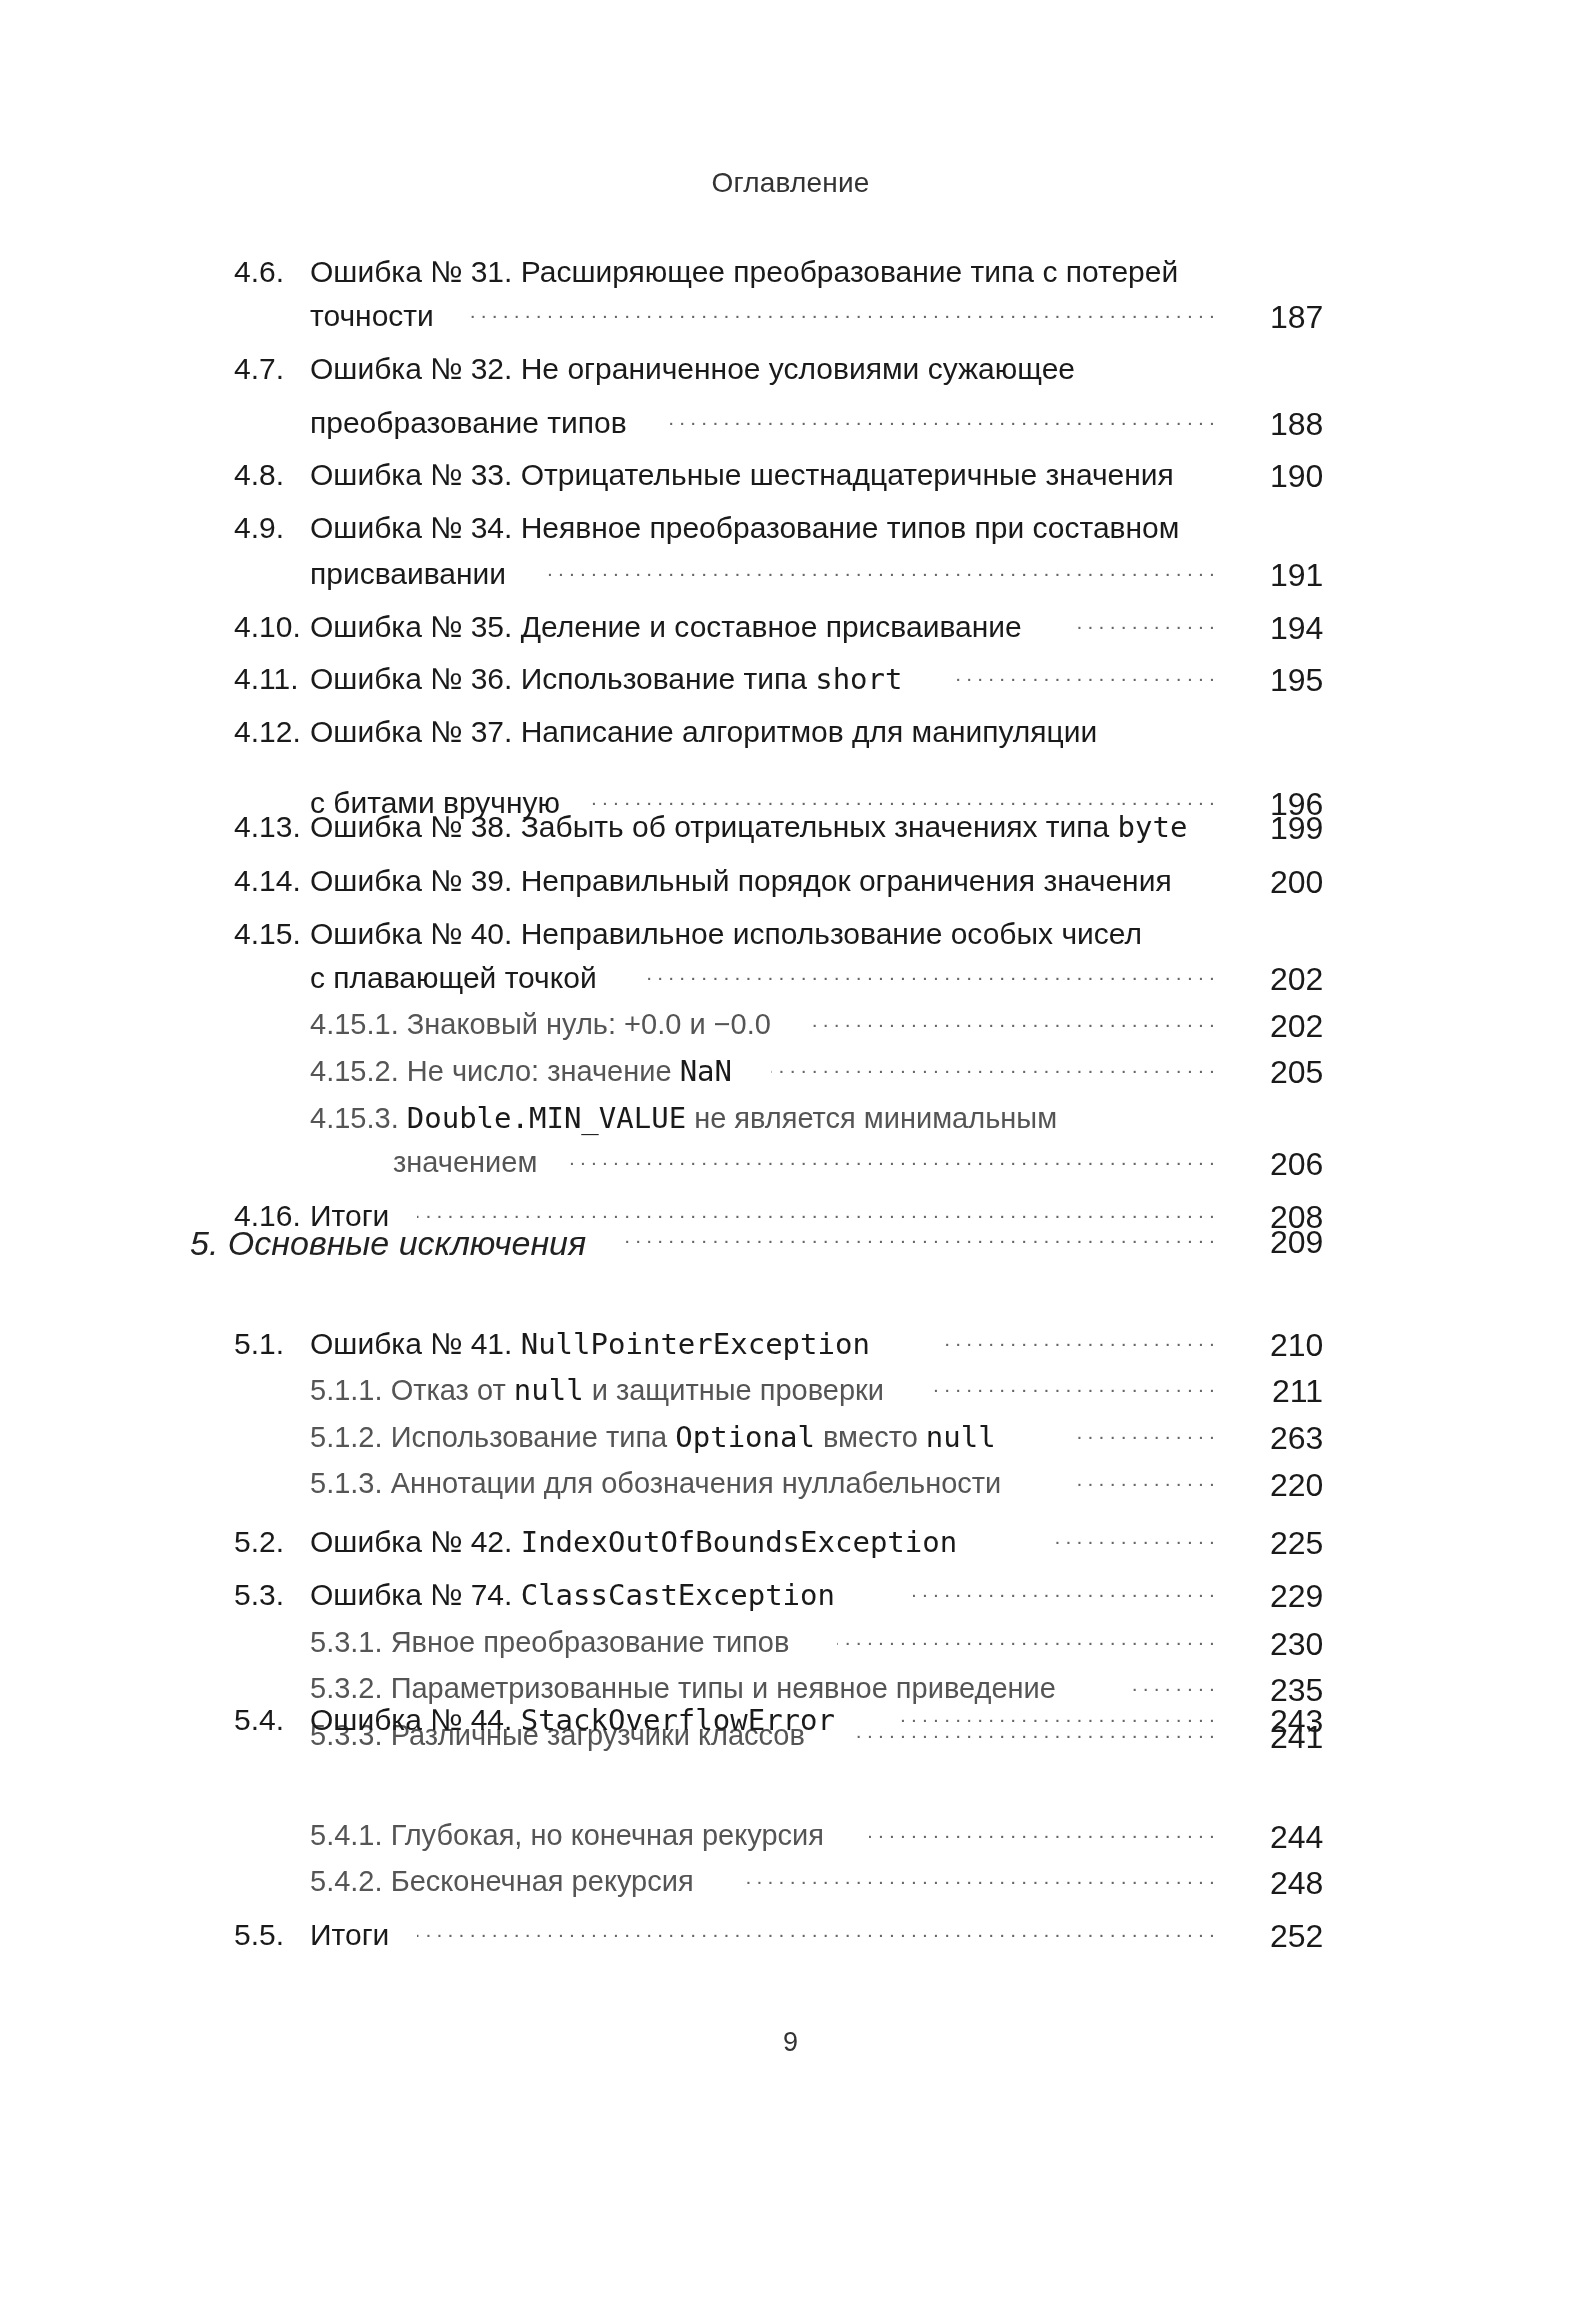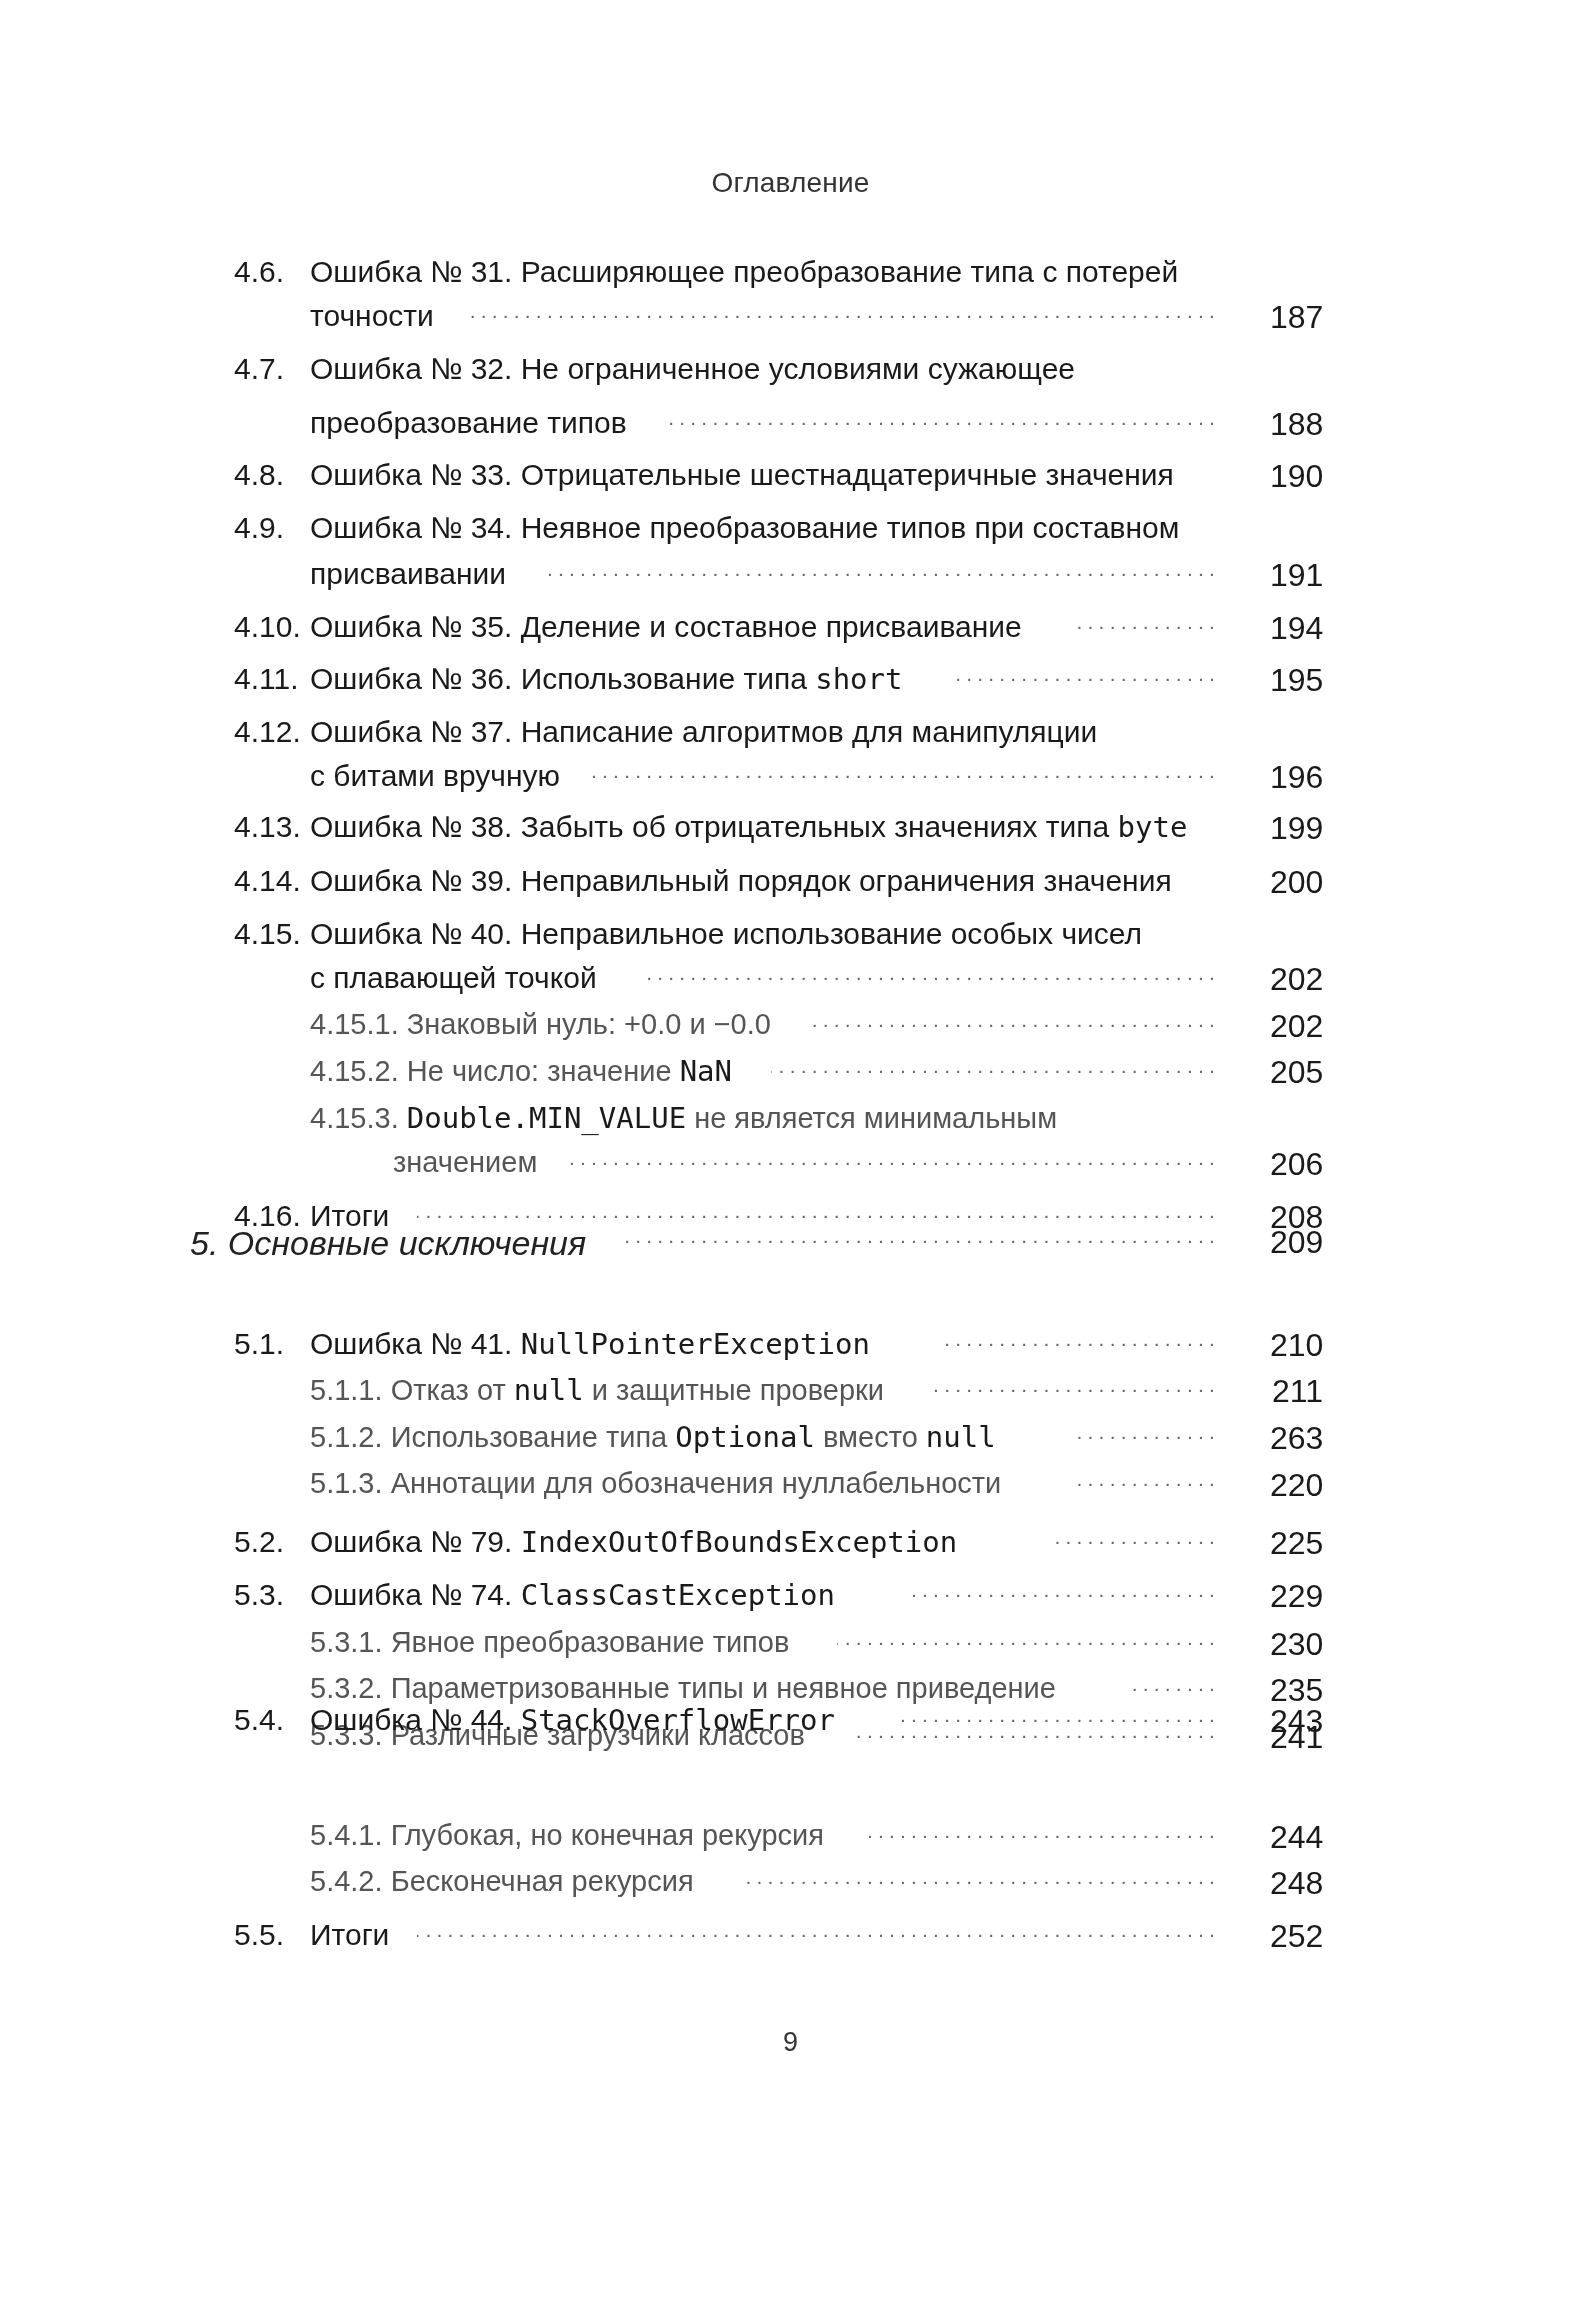--- a/index.html
+++ b/index.html
@@ -72,21 +72,21 @@
   <span class="num">4.11.</span>
   <span class="ttl"><span>Ошибка № 36. Использование типа </span><span class="mono">short</span></span>
   <span class="dots" style="left:953px">....................................................................................</span>
   <span class="pg">195</span>
 </div>
 
 <div class="row" style="top:715px">
   <span class="num">4.12.</span>
   <span class="ttl">Ошибка № 37. Написание алгоритмов для манипуляции</span>
 </div>
-<div class="row" style="top:759px">
+<div class="row" style="top:786px">
   <span class="ttl">с битами вручную</span>
   <span class="dots" style="left:589px">....................................................................................</span>
   <span class="pg">196</span>
 </div>
 
 <div class="row" style="top:810px">
   <span class="num">4.13.</span>
   <span class="ttl"><span>Ошибка № 38. Забыть об отрицательных значениях типа </span><span class="mono">byte</span></span>
   <span class="pg">199</span>
 </div>
@@ -162,21 +162,21 @@
 </div>
 
 <div class="row sub" style="top:1467px">
   <span class="ttl"><span>5.1.3.</span> <span>Аннотации для обозначения нуллабельности</span></span>
   <span class="dots" style="left:1070px">....................................................................................</span>
   <span class="pg">220</span>
 </div>
 
 <div class="row" style="top:1525px">
   <span class="num">5.2.</span>
-  <span class="ttl"><span>Ошибка № 79. </span><span class="mono">IndexOutOfBoundsException</span></span>
+  <span class="ttl"><span>Ошибка № 42. </span><span class="mono">IndexOutOfBoundsException</span></span>
   <span class="dots" style="left:1054px">....................................................................................</span>
   <span class="pg">225</span>
 </div>
 
 <div class="row" style="top:1578px">
   <span class="num">5.3.</span>
   <span class="ttl"><span>Ошибка № 74. </span><span class="mono">ClassCastException</span></span>
   <span class="dots" style="left:913px">....................................................................................</span>
   <span class="pg">229</span>
 </div>

